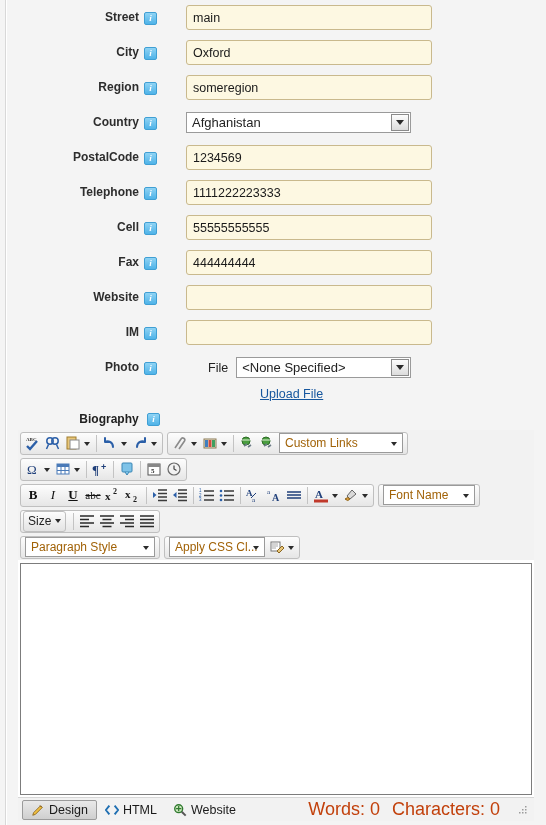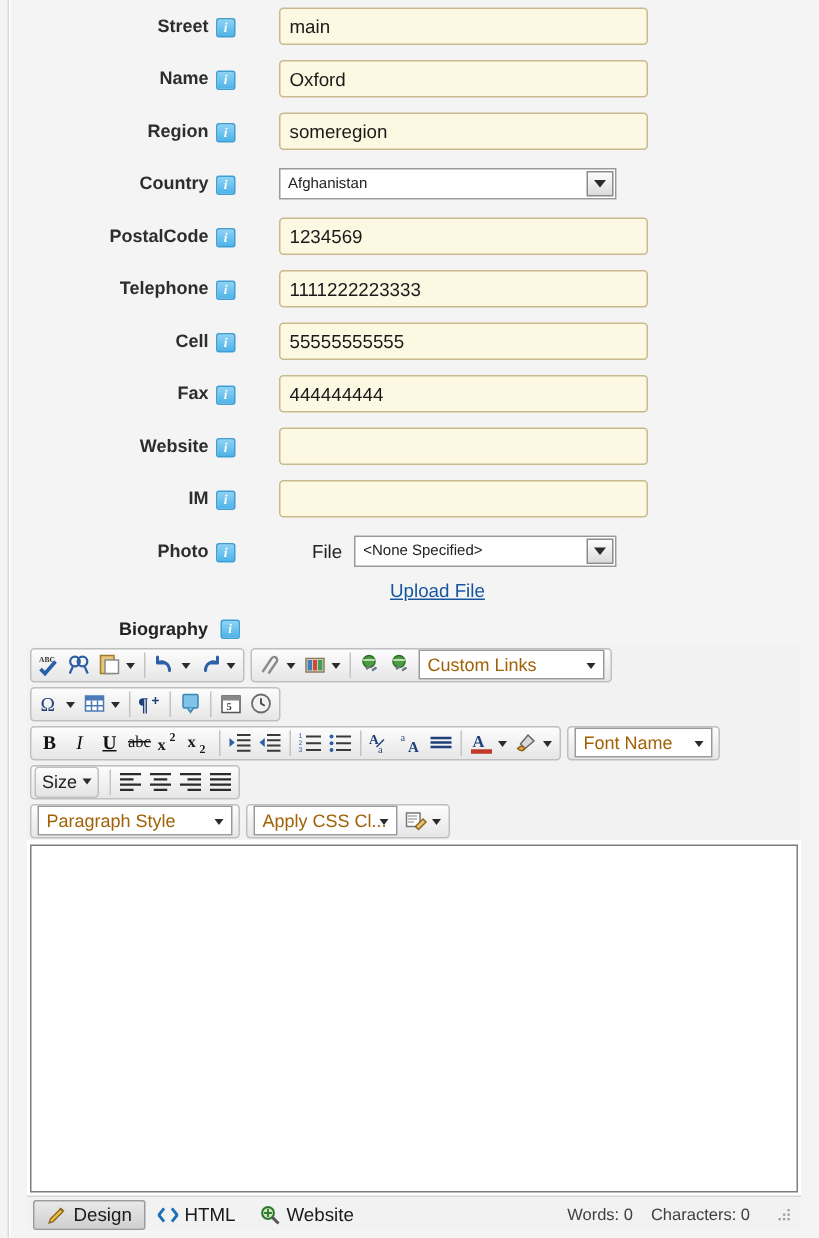--- a/index.html
+++ b/index.html
@@ -55,21 +55,21 @@
     font-size: 12.5px; color: #1a1a1a;
     outline: none;
   }
   .selbox {
     position: relative;
     width: 225px; height: 21px;
     background: #ffffff;
     border: 1px solid #9a9a9a;
     display: flex; align-items: center;
     padding-left: 5px;
-    font-size: 10px;
+    font-size: 13px;
   }
   .selbox .arrow-btn {
     position: absolute; right: 1px; top: 1px;
     width: 18px; height: 17px;
     background: linear-gradient(#fdfdfd, #dcdcdc);
     border: 1px solid #8b8b8b;
     display: flex; align-items: center; justify-content: center;
   }
   .caret-dn {
     width: 0; height: 0;
@@ -164,41 +164,41 @@
     display: flex; align-items: center; gap: 4px;
     height: 20px; padding: 0 8px;
     font-size: 12.5px; color: #1a1a1a;
     cursor: pointer;
   }
   .st-tab.active {
     background: linear-gradient(#e9e9e9, #cfcfcf);
     border: 1px solid #9b9b9b;
     border-radius: 2px;
   }
-  .st-right { margin-left: auto; display: flex; align-items: center; gap: 12px; font-size: 11px; color: #404040; padding-right: 2px;}
+  .st-right { margin-left: auto; display: flex; align-items: center; gap: 12px; font-size: 18px; color: #c2410c; padding-right: 2px;}
   .grip { width: 10px; height: 10px; margin-left: 6px; }
 
   .bio-label-row { position: absolute; left: 0; top: 412px; width: 546px; }
   .bio-label { width: 160px; text-align: right; font-weight: bold; font-size: 12px; white-space: nowrap; }
   svg { display: block; }
 </style>
 </head>
 <body>
 
 <div id="page">
   <div class="gutter-line a"></div>
   <div class="gutter-line b"></div>
 
   <div class="form" id="form-rows">
       <div class="frow">
         <div class="flabel"><span>Street</span><span class="info-icon">i</span></div>
         <div class="fctl"><input class="txtbox" type="text" value="main" placeholder="" style=""></div>
       </div>
       <div class="frow">
-        <div class="flabel"><span>Name</span><span class="info-icon">i</span></div>
+        <div class="flabel"><span>City</span><span class="info-icon">i</span></div>
         <div class="fctl"><input class="txtbox" type="text" value="Oxford" placeholder="" style=""></div>
       </div>
       <div class="frow">
         <div class="flabel"><span>Region</span><span class="info-icon">i</span></div>
         <div class="fctl"><input class="txtbox" type="text" value="someregion" placeholder="" style=""></div>
       </div>
       <div class="frow">
         <div class="flabel"><span>Country</span><span class="info-icon">i</span></div>
         <div class="fctl">
           <div class="selbox">

